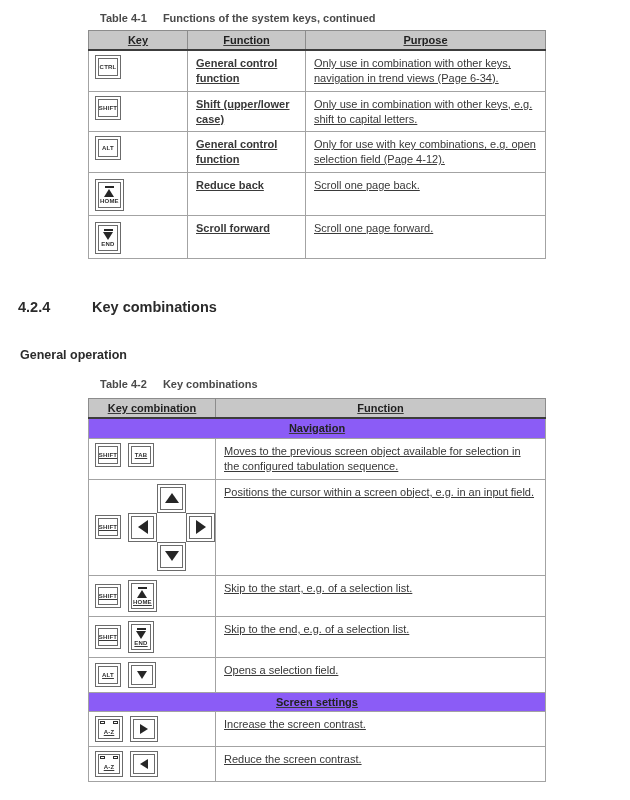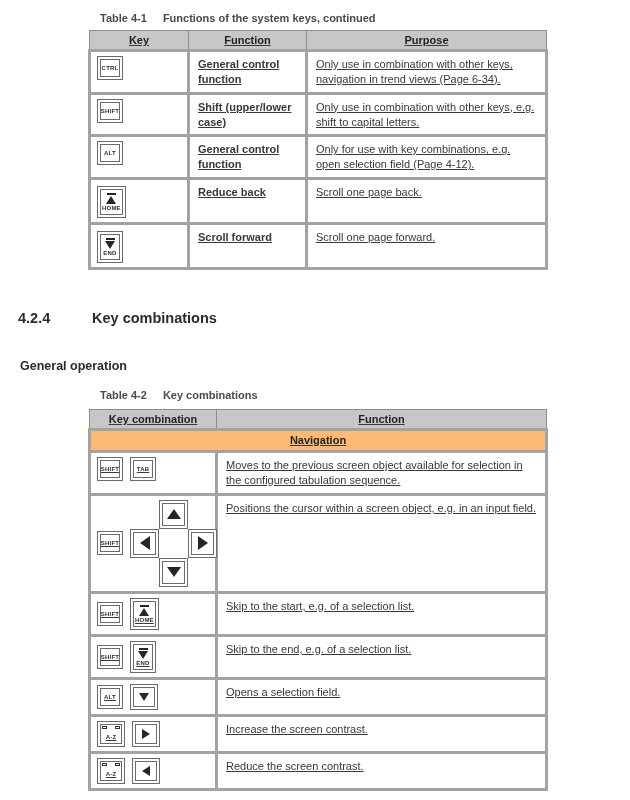--- a/index.html
+++ b/index.html
@@ -18,29 +18,29 @@
   
   .doc-table { border-collapse:collapse; width:457px; margin-left:88px; table-layout:fixed;text-decoration:underline; }
   .doc-table th {
     background:#c7c7c7;
     border:1px solid #8c8c8c;
     border-bottom:2px solid #3c3c3c;
     font-size:11px; font-weight:bold; color:#1f1f1f;
     padding:3px 4px; text-align:center;
   }
   .doc-table td {
-    border:3px solid #a3a3a3;
+    border:1px solid #a3a3a3;
     padding:5px 8px;
     font-size:11px; line-height:1.35; color:#383838;
     vertical-align:top; background:#fff;
   }
   .doc-table td.keycell { padding:4px 6px; }
   .fn { font-weight:bold; color:#333; }
   .group-row td {
-    background:#fdba74; text-align:center; font-weight:bold;
+    background:#8b5cf6; text-align:center; font-weight:bold;
     padding:2px 4px; color:#222; vertical-align:middle;
   }
 
   
   .kb { display:inline-block; border:1px solid #6b6b6b; padding:2px; background:#fff; }
   .kf {
     border:1px solid #6b6b6b; background:#fff;
     display:flex; flex-direction:column; align-items:center; justify-content:center;
     min-width:20px; height:18px; padding:0 1px; position:relative;
   }
@@ -293,20 +293,23 @@
           <span class="kb">
               <span class="kf arrow1">
                 <span class="tri tri-down"></span>
               </span>
             </span>
         </span>
       </td>
       <td>Opens a selection field.</td>
     </tr>
 
+    <tr class="group-row">
+      <td colspan="2">Screen settings</td>
+    </tr>
 
     <tr>
       <td class="keycell">
         <span class="keys-row">
           <span class="kb">
             <span class="kf az">
               <span class="led led-l"></span>
               <span class="led led-r"></span>
               <span class="klabel">A-Z</span>
             </span>

